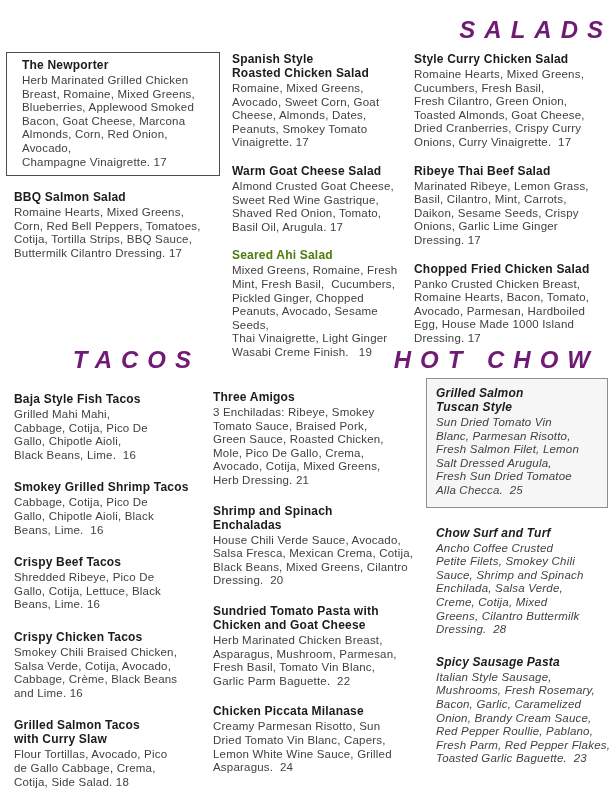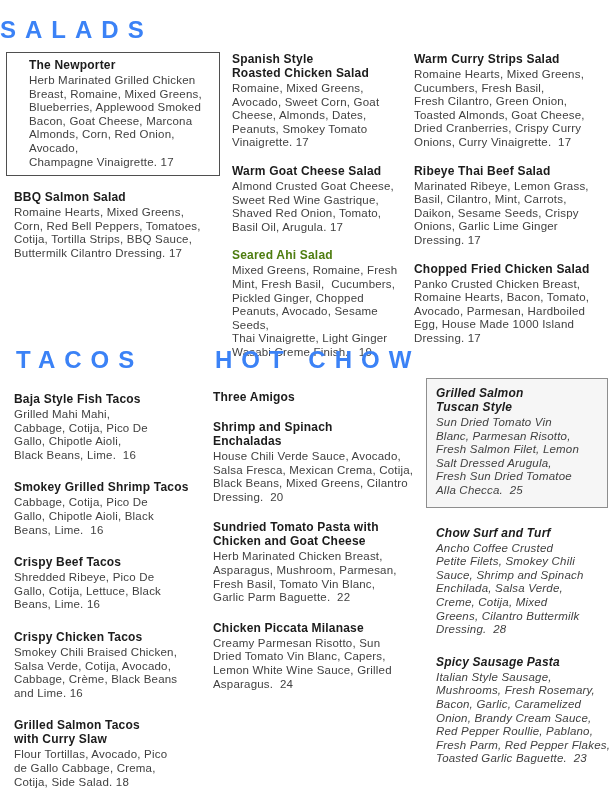--- a/index.html
+++ b/index.html
@@ -6,30 +6,31 @@
   body{
     width:612px;height:791px;
     background:#ffffff;
     font-family:"Liberation Sans", sans-serif;
     position:relative;
     overflow:hidden;
     color:#414141;
   }
   .section-heading{
     position:absolute;
-    color:#3b82f6;
+    color:#701a75;
     font-weight:bold;
     font-size:24px;
     line-height:28px;
     letter-spacing:9px;
-    text-align:left;
+    text-align:right;
     white-space:nowrap;
+    font-style:italic;
   }
   #salads-heading{top:16px;left:0;width:612px;}
-  #tacos-heading{top:346px;left:16px;width:200px;}
+  #tacos-heading{top:346px;left:0;width:200px;}
   #hotchow-heading{top:346px;left:215px;width:384px;}
   .col{position:absolute;font-size:11.5px;line-height:13.6px;}
   #salads-col1{left:14px;top:52px;width:200px;}
   #salads-col2{left:232px;top:52px;width:180px;}
   #salads-col3{left:414px;top:52px;width:198px;}
   #tacos-col{left:14px;top:392px;width:182px;}
   #hotchow-col1{left:213px;top:390px;width:202px;}
   #hotchow-col2{left:436px;top:378px;width:178px;font-style:italic;}
   .item{margin-bottom:14px;}
   #tacos-col .item{margin-bottom:18px;}
@@ -46,21 +47,21 @@
   }
   .item-desc{
     white-space:pre-wrap;
     color:#414141;
     letter-spacing:0.2px;
   }
   .red-title .item-title{color:#4d7c0f;}
   .boxed{
     border:1px solid #4f4f4f;
     background:#ffffff;
-    padding:5px 7px 6px 22px;
+    padding:5px 7px 6px 15px;
     margin-left:-8px;
     margin-right:-6px;
   }
   .boxed-gray{
     border:1px solid #8e8e8e;
     background:#f6f6f6;
     padding:7px 9px 9px 9px;
     margin-left:-10px;
     margin-right:6px;
   }
@@ -114,21 +115,21 @@
 Mint, Fresh Basil,  Cucumbers,
 Pickled Ginger, Chopped
 Peanuts, Avocado, Sesame Seeds,
 Thai Vinaigrette, Light Ginger
 Wasabi Creme Finish.   19</div>
     </div>
   </div>
 
   <div class="col" id="salads-col3">
     <div class="item">
-      <div class="item-title">Warm Curry Strips Salad</div>
+      <div class="item-title">Style Curry Chicken Salad</div>
       <div class="item-desc">Romaine Hearts, Mixed Greens,
 Cucumbers, Fresh Basil,
 Fresh Cilantro, Green Onion,
 Toasted Almonds, Goat Cheese,
 Dried Cranberries, Crispy Curry
 Onions, Curry Vinaigrette.  17</div>
     </div>
     <div class="item">
       <div class="item-title">Ribeye Thai Beef Salad</div>
       <div class="item-desc">Marinated Ribeye, Lemon Grass,
@@ -182,20 +183,26 @@
 with Curry Slaw</div>
       <div class="item-desc">Flour Tortillas, Avocado, Pico
 de Gallo Cabbage, Crema,
 Cotija, Side Salad. 18</div>
     </div>
   </div>
 
   <div class="col" id="hotchow-col1">
     <div class="item">
       <div class="item-title">Three Amigos</div>
+      <div class="item-desc">3 Enchiladas: Ribeye, Smokey
+Tomato Sauce, Braised Pork,
+Green Sauce, Roasted Chicken,
+Mole, Pico De Gallo, Crema,
+Avocado, Cotija, Mixed Greens,
+Herb Dressing. 21</div>
     </div>
     <div class="item">
       <div class="item-title">Shrimp and Spinach
 Enchaladas</div>
       <div class="item-desc">House Chili Verde Sauce, Avocado,
 Salsa Fresca, Mexican Crema, Cotija,
 Black Beans, Mixed Greens, Cilantro
 Dressing.  20</div>
     </div>
     <div class="item">

